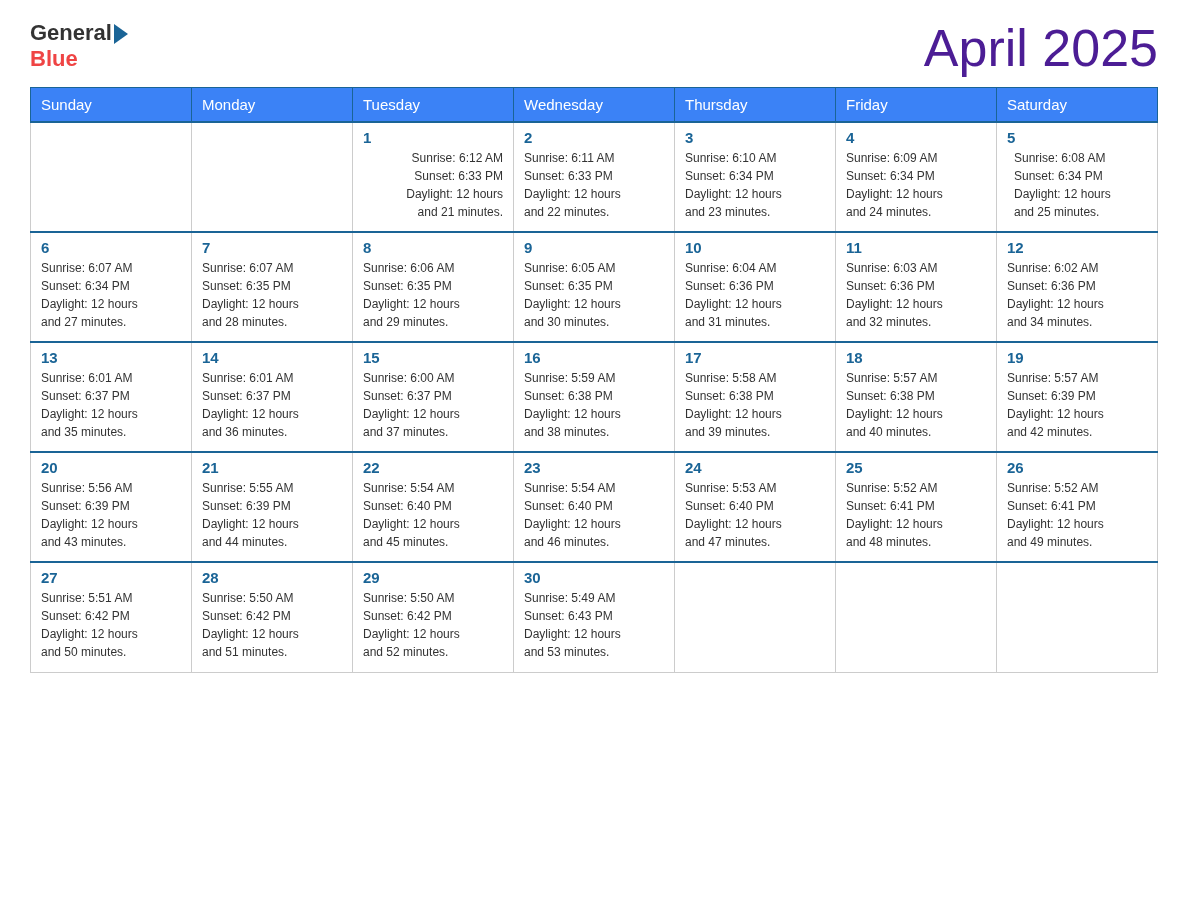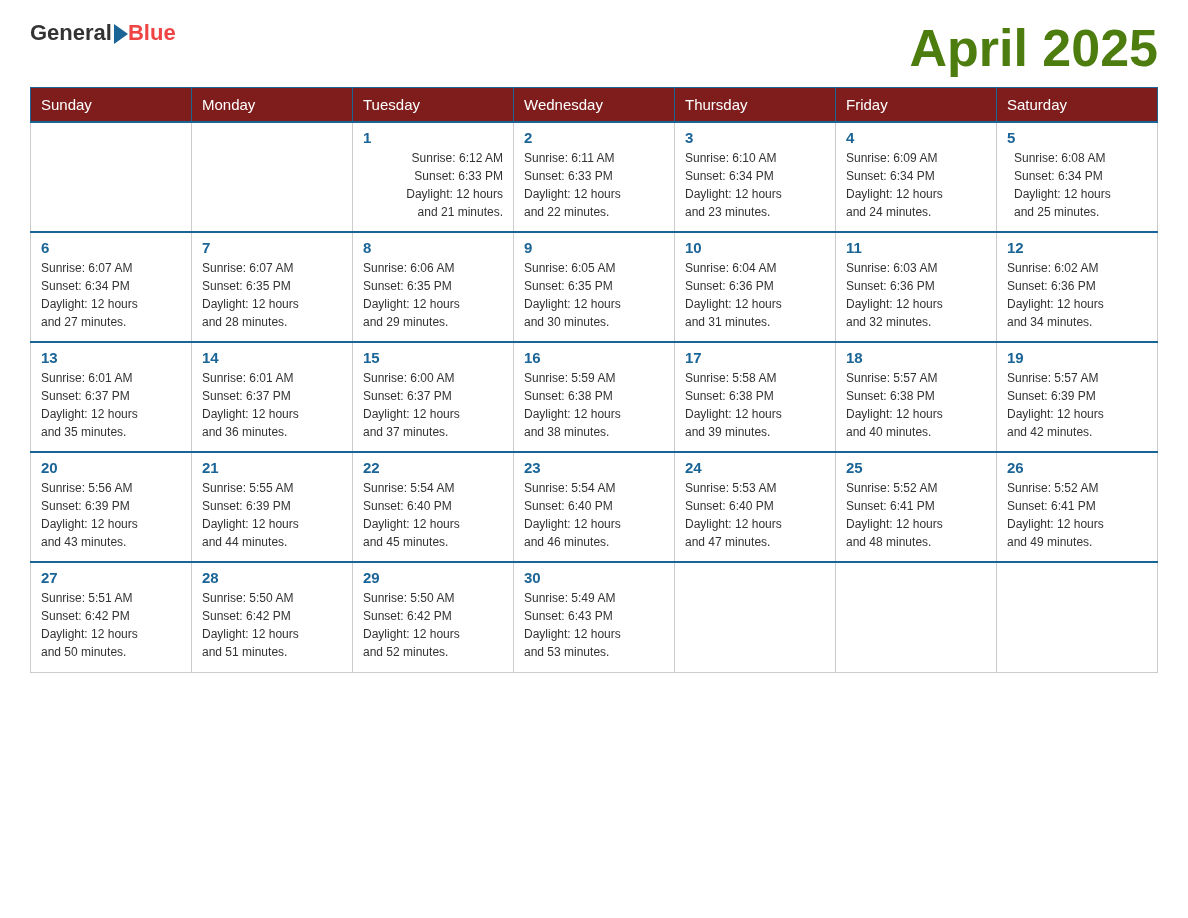--- a/index.html
+++ b/index.html
@@ -38,47 +38,48 @@
       margin-bottom: -2px;
     }
     .logo-text-blue {
       font-size: 22px;
       font-weight: bold;
       color: #ef4444;
       display: block;
     }
     .logo-block {
       display: flex;
+      flex-direction: column;
       line-height: 1.2;
     }
     .logo-top-row {
       display: flex;
       align-items: center;
     }
     .title-block {
       text-align: right;
     }
     .page-title {
       font-size: 52px;
-      font-weight: bold;
-      color: #4d7c0f;
+      font-weight: normal;
+      color: #4c1d95;
       line-height: 1.1;
     }
     .subtitle {
       font-size: 20px;
       color: #333;
       margin-top: 4px;
     }
     .calendar {
       width: 100%;
       border-collapse: collapse;
       margin-top: 10px;
     }
     .calendar th {
-      background-color: #7f1d1d;
+      background-color: #3b82f6;
       color: #fff;
       padding: 8px 10px;
       text-align: left;
       font-size: 15px;
       font-weight: normal;
       border: 1px solid #1a6496;
     }
     .calendar td {
       vertical-align: top;
       padding: 6px 10px;

